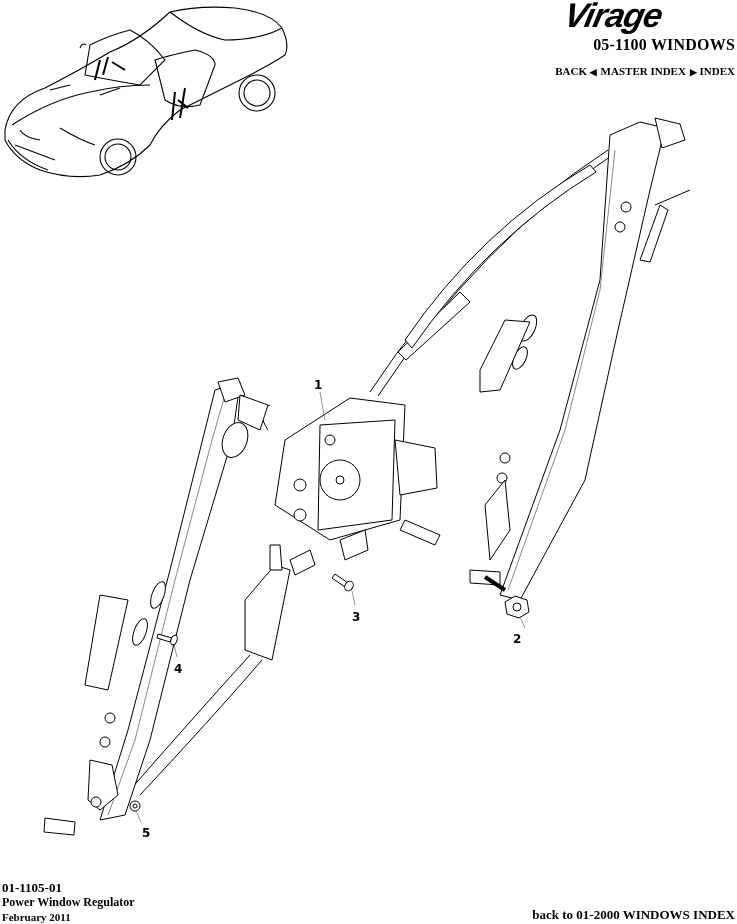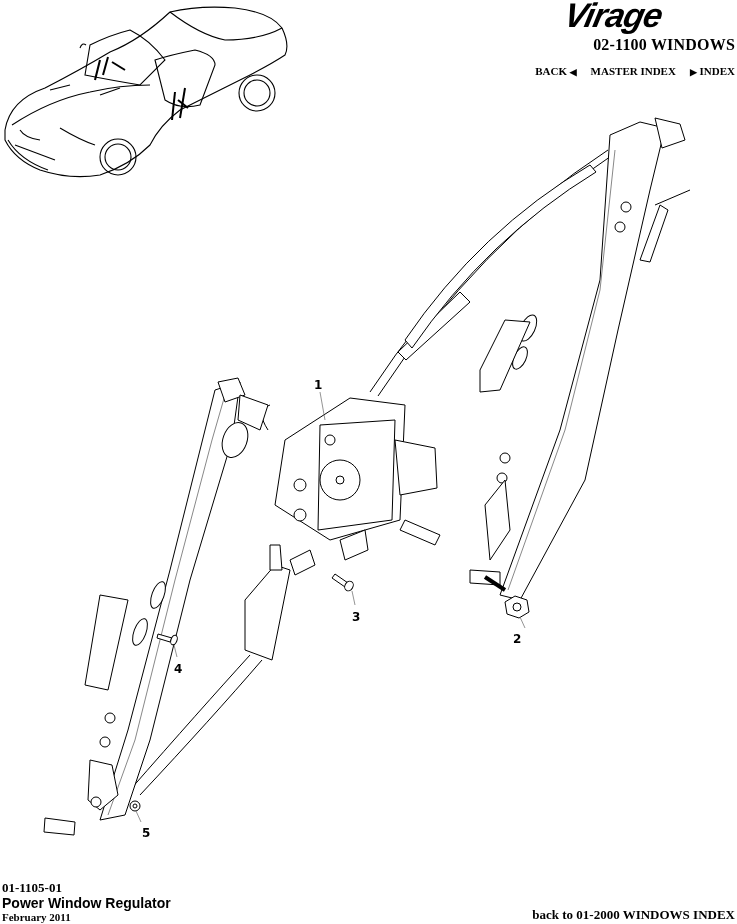--- a/index.html
+++ b/index.html
@@ -4,35 +4,35 @@
 <style>
   html, body { margin:0; padding:0; background:#ffffff; }
   body { width:737px; height:924px; position:relative; overflow:hidden;
          font-family:"DejaVu Serif", serif; color:#000; }
   .brand { position:absolute; left:565px; top:-4px; font-family:"Liberation Sans", sans-serif;
            font-style:italic; font-weight:bold; font-size:34px; letter-spacing:-1px;
            transform:skewX(-12deg); transform-origin:left; color:#000; }
   .section-title { position:absolute; right:2px; top:36px; font-family:"Liberation Serif", serif;
            font-size:16px; font-weight:bold; letter-spacing:0.2px; }
   .nav { position:absolute; right:2px; top:65px; font-family:"Liberation Serif", serif;
-         font-size:11px; font-weight:bold; display:flex; gap:14px; align-items:center; }
+         font-size:11px; font-weight:bold; display:flex; gap:4px; align-items:center; }
   .nav span.lnk { cursor:pointer; }
   .nav .arr { font-size:9px; }
   .diagram { position:absolute; left:0; top:0; }
   .callout { position:absolute; font-family:"DejaVu Sans", sans-serif; font-weight:bold; font-size:12px; }
   .footer-code { position:absolute; left:2px; top:880px; font-family:Liberation Serif, serif; font-weight:bold; font-size:13px; }
-  .footer-name { position:absolute; left:2px; top:895px; font-family:Liberation Sans, sans-serif; font-weight:bold; font-size:14px; }
+  .footer-name { position:absolute; left:2px; top:895px; font-family:Liberation Serif, serif; font-weight:bold; font-size:12px; }
   .footer-date { position:absolute; left:2px; top:911px; font-family:"Liberation Serif", serif; font-weight:bold; font-size:11px; }
   .footer-link { position:absolute; right:2px; top:907px; font-family:"Liberation Serif", serif; font-weight:bold; font-size:13px; cursor:pointer; }
 </style>
 </head>
 <body>
 
 <div class="brand">Virage</div>
-<div class="section-title">02-1100 WINDOWS</div>
+<div class="section-title">05-1100 WINDOWS</div>
 
 <div class="nav">
   <span class="lnk">
     <span>BACK</span>
     <span class="arr">◀</span>
   </span>
   <span class="lnk">MASTER INDEX</span>
   <span class="lnk">
     <span class="arr">▶</span>
     <span>INDEX</span>

